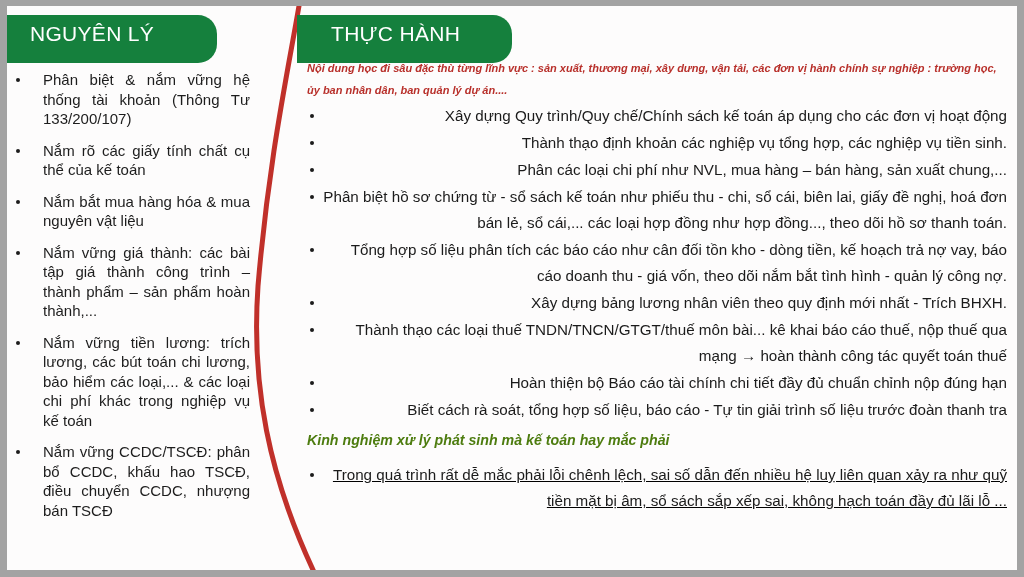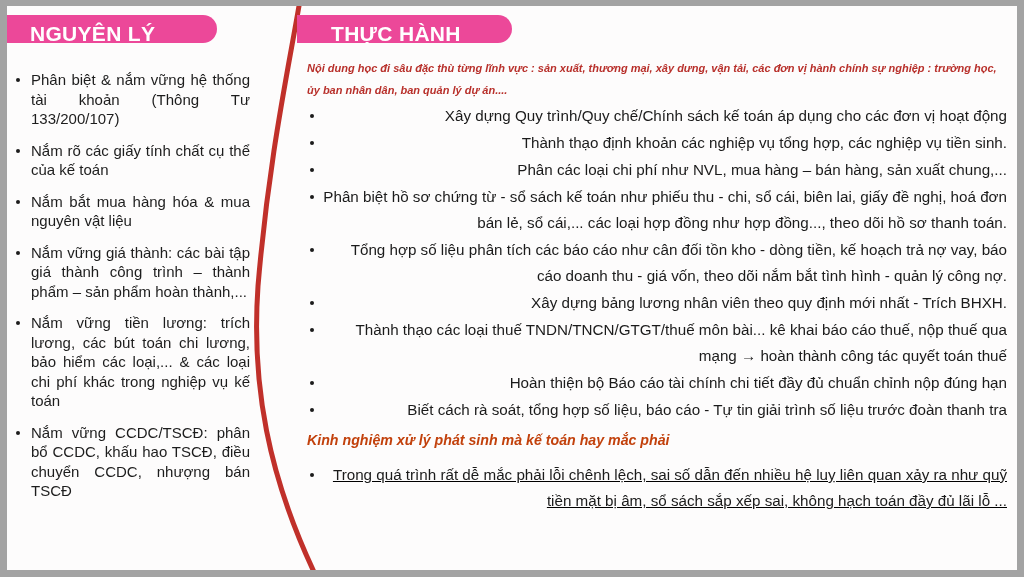--- a/index.html
+++ b/index.html
@@ -14,39 +14,39 @@
       width: 1010px; height: 564px;
       background: #fdfcfc;
       overflow: hidden;
     }
     .arc {
       position: absolute; left: 0; top: 0;
       width: 1010px; height: 564px;
       pointer-events: none;
     }
     .tab {
-      position: absolute; top: 9px; height: 28px;
-      background: #ec4899;
+      position: absolute; top: 9px; height: 48px;
+      background: #15803d;
       border-radius: 0 19px 19px 0;
       color: #ffffff;
-      font-weight: bold;
+      font-weight: normal;
       font-size: 21px;
       line-height: 38px;
       letter-spacing: 0.3px;
     }
     .tab-left { left: 0; width: 210px; padding-left: 23px; box-sizing: border-box; }
     .tab-right { left: 290px; width: 215px; padding-left: 34px; box-sizing: border-box; }
 
     .left-list {
       position: absolute; left: 0; top: 64px; width: 243px;
       margin: 0; padding: 0; list-style: none;
     }
     .left-list li {
       position: relative;
-      padding-left: 24px;
+      padding-left: 36px;
       font-size: 15px;
       line-height: 19.5px;
       color: #1d1d1d;
       text-align: justify;
       margin-bottom: 12px;
     }
     .left-list li::before {
       content: "";
       position: absolute; left: 9px; top: 8px;
       width: 4px; height: 4px; border-radius: 50%;
@@ -76,21 +76,21 @@
       margin-bottom: 1px;
       text-align: right;
     }
     .right-list li::before {
       content: "";
       position: absolute; left: 3px; top: 11px;
       width: 4px; height: 4px; border-radius: 50%;
       background: #1b1b1b;
     }
     .section2 {
-      color: #c2410c;
+      color: #4d7c0f;
       font-style: italic;
       font-weight: bold;
       font-size: 14.2px;
       line-height: 20px;
       margin: 7px 0 0 0;
     }
     .right-list.second { margin-top: 12px; text-decoration: underline; }
   </style>
 </head>
 <body>

